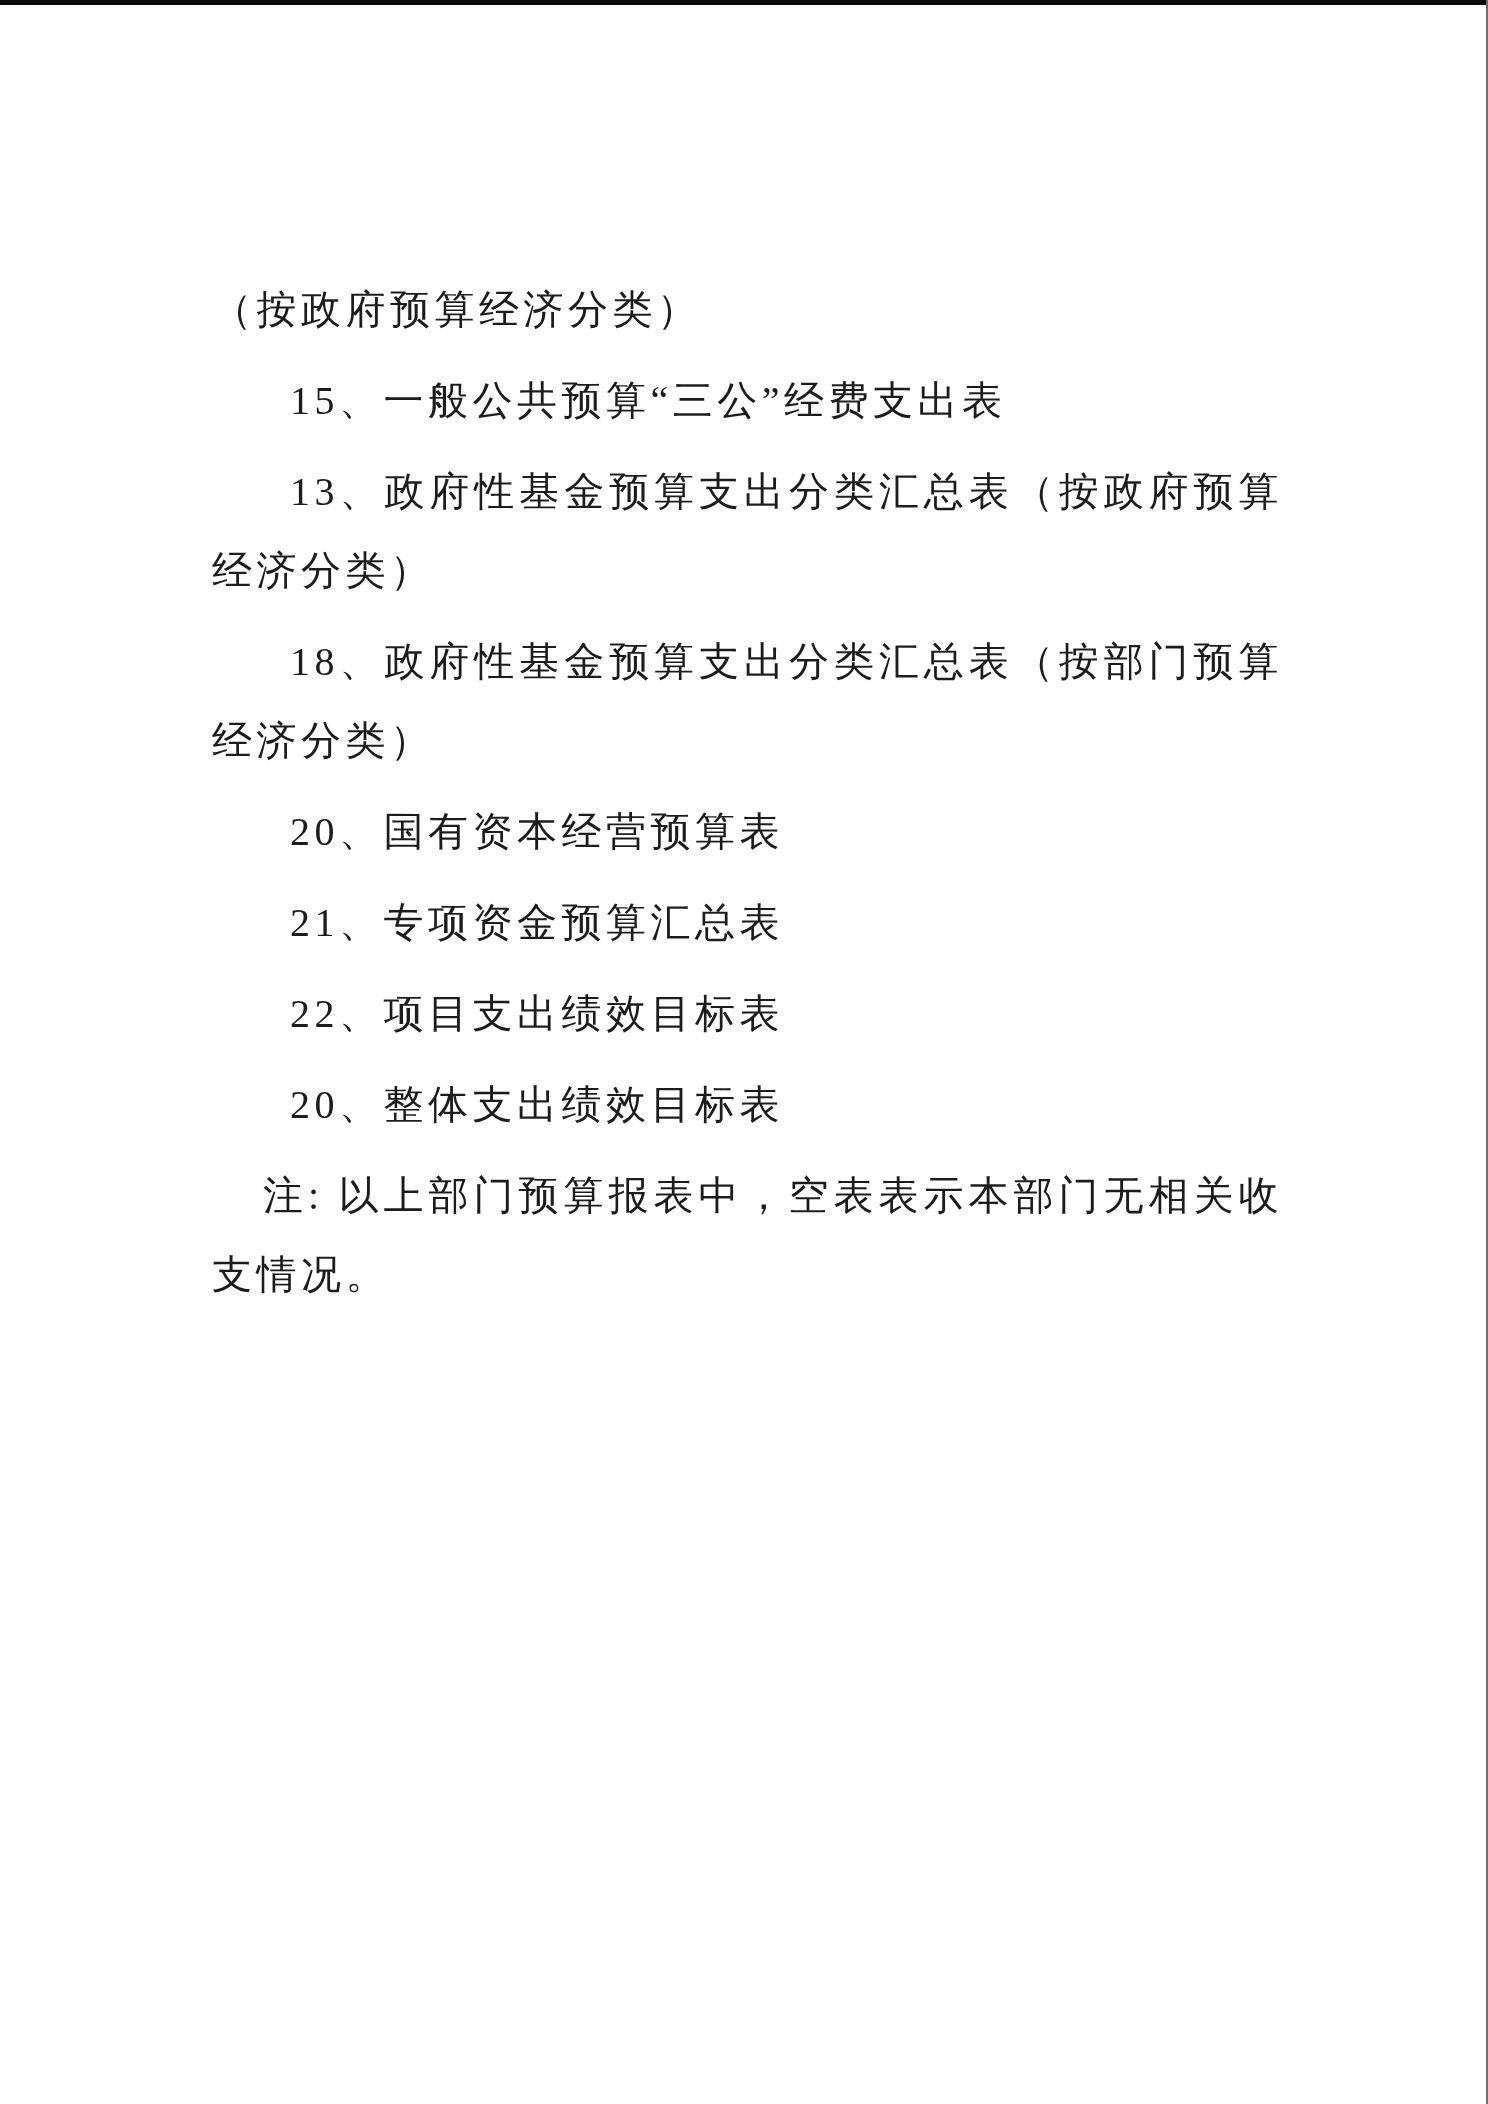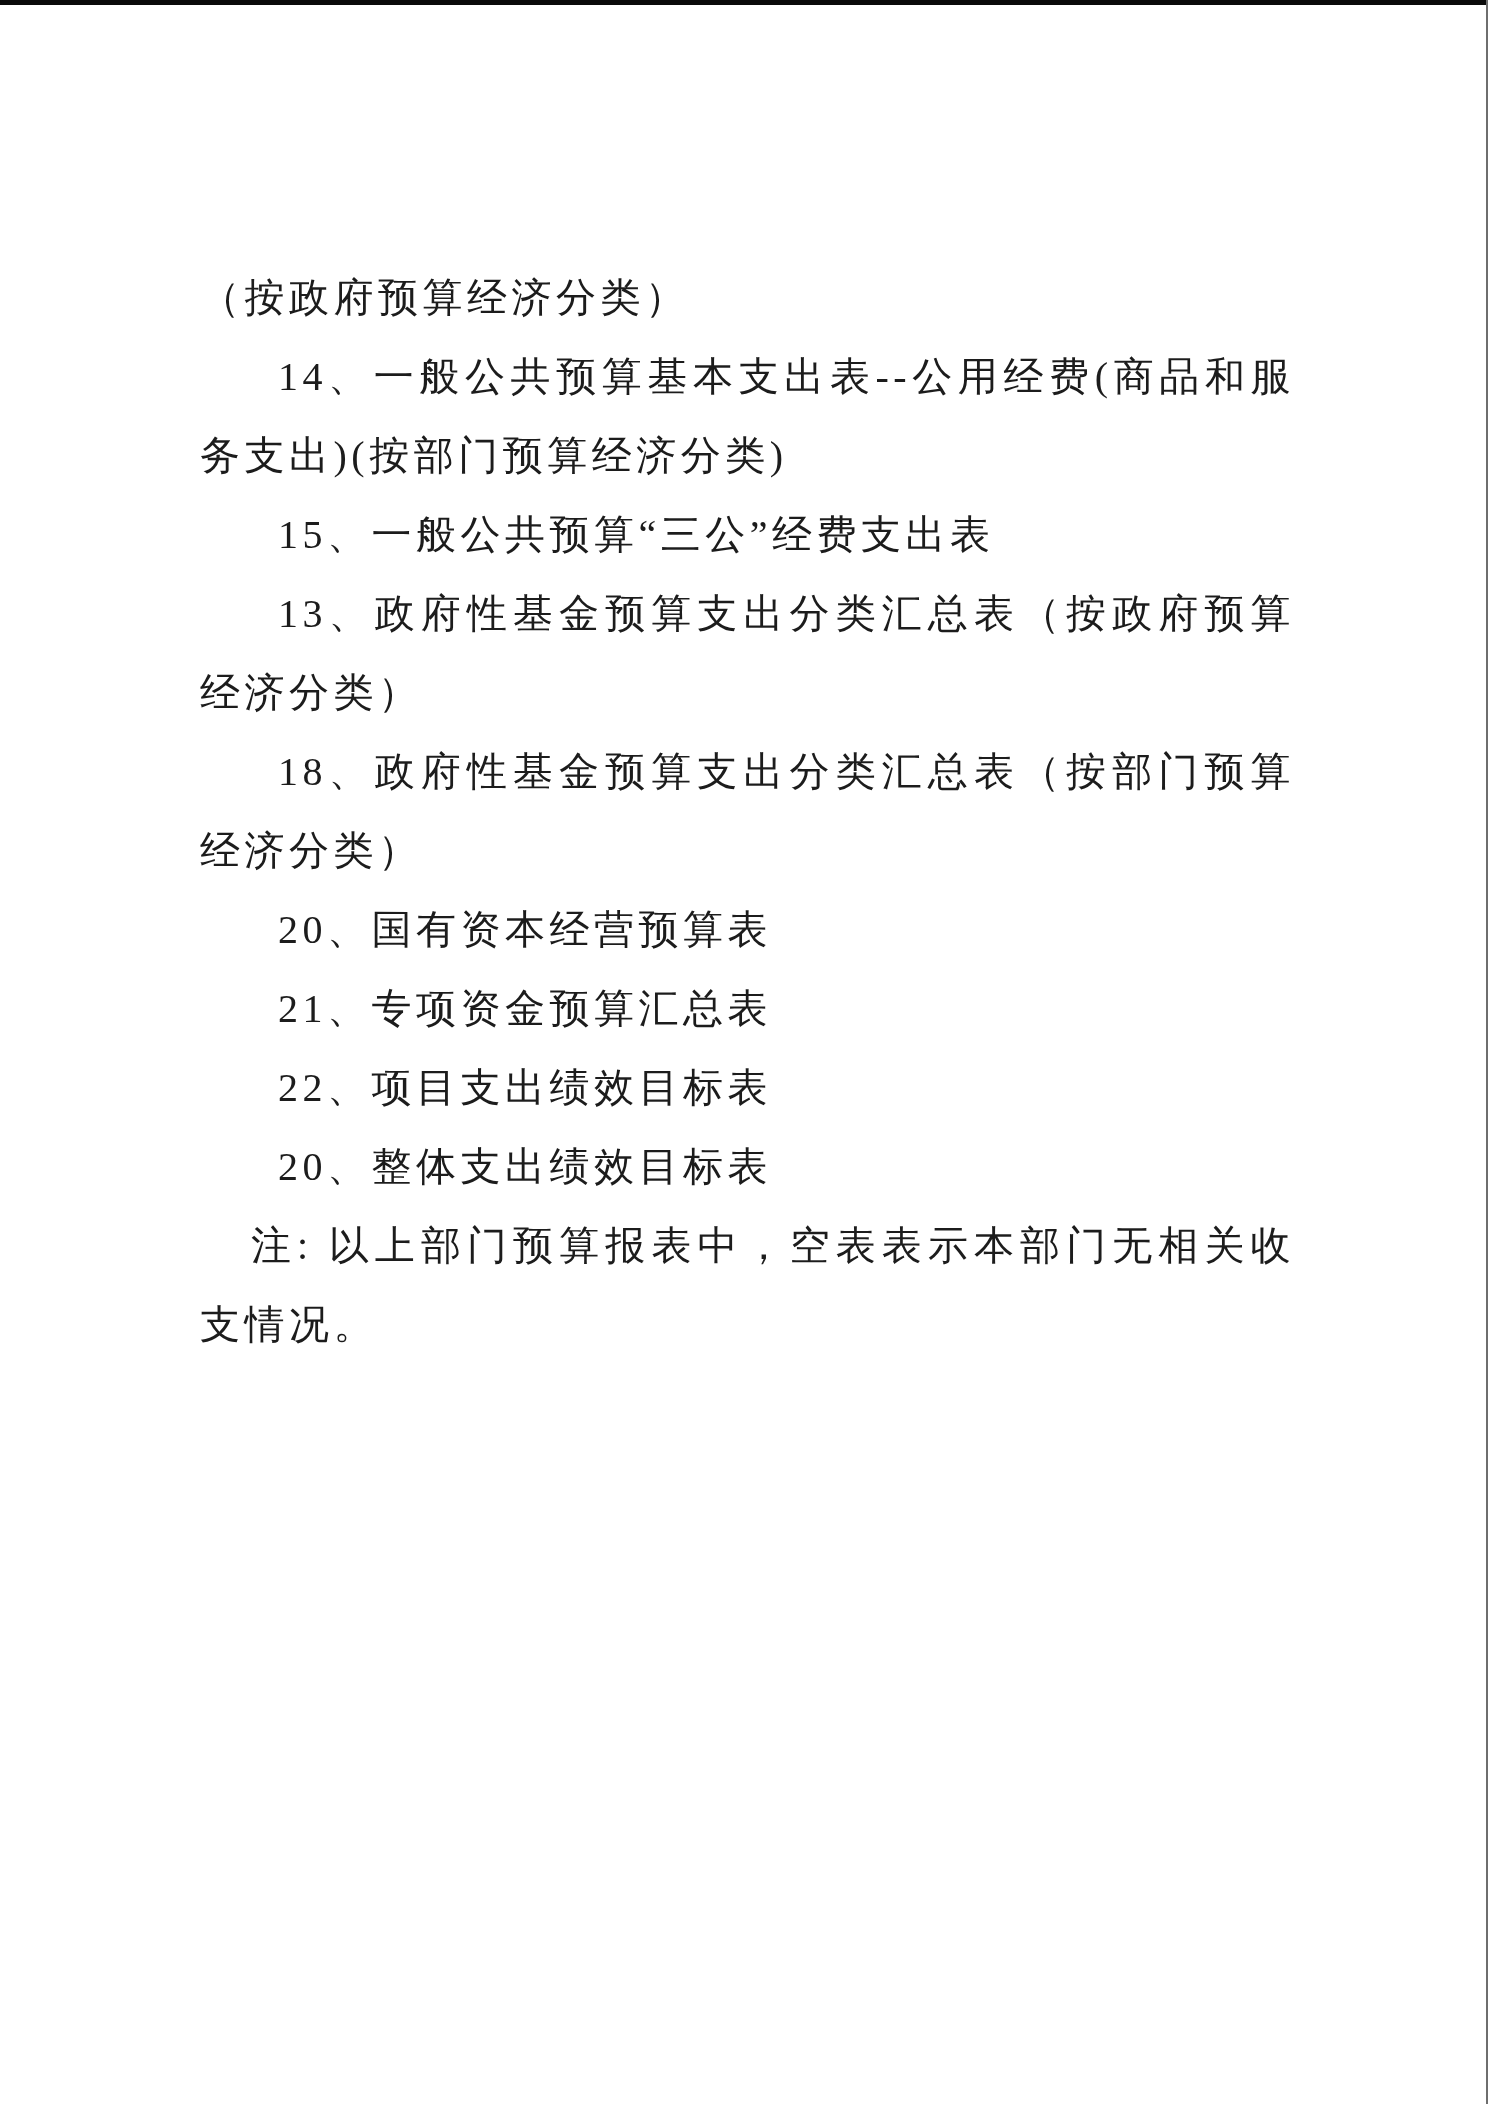--- a/index.html
+++ b/index.html
@@ -34,37 +34,36 @@
     top: 258px;
     width: 1095px;
     color: #1c1c1c;
     font-size: 40px;
     line-height: 79px;
     letter-spacing: 4.5px;
     text-align: justify;
     word-break: break-all;
   }
   .content p {
-    margin: 0;
+    margin: 12px;
     padding: 0;
     font-family: Liberation Serif, serif;
   }
   .content p.cont { text-indent: 0; }
   .content p.item { text-indent: 78px; }
   .content p.note { text-indent: 51px; }
 </style>
 </head>
 <body>
 
 <div class="top-border"></div>
 <div class="right-border"></div>
 
 <div class="content">
     <p class="cont">（按政府预算经济分类）</p>
-    <p class="item">14、一般公共预算基本支出表--公用经费(商品和服务支出)(按部门预算经济分类)</p>
     <p class="item">15、一般公共预算“三公”经费支出表</p>
     <p class="item">13、政府性基金预算支出分类汇总表（按政府预算经济分类）</p>
     <p class="item">18、政府性基金预算支出分类汇总表（按部门预算经济分类）</p>
     <p class="item">20、国有资本经营预算表</p>
     <p class="item">21、专项资金预算汇总表</p>
     <p class="item">22、项目支出绩效目标表</p>
     <p class="item">20、整体支出绩效目标表</p>
     <p class="note">注: 以上部门预算报表中，空表表示本部门无相关收支情况。</p>
   </div>
 

